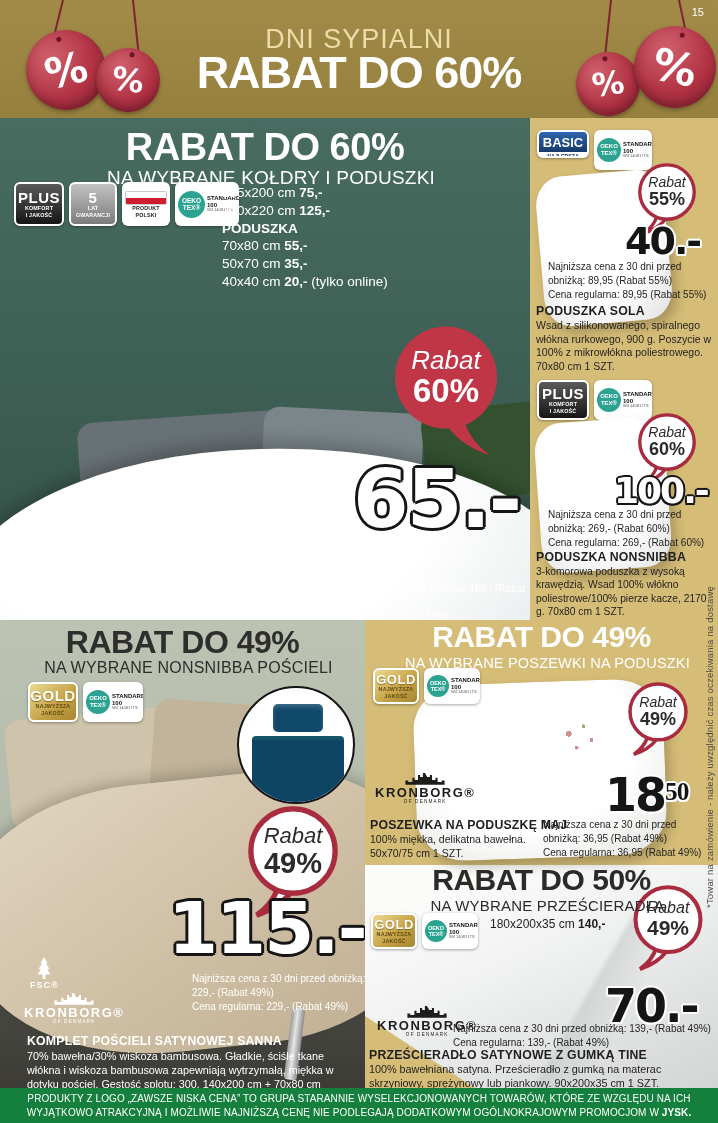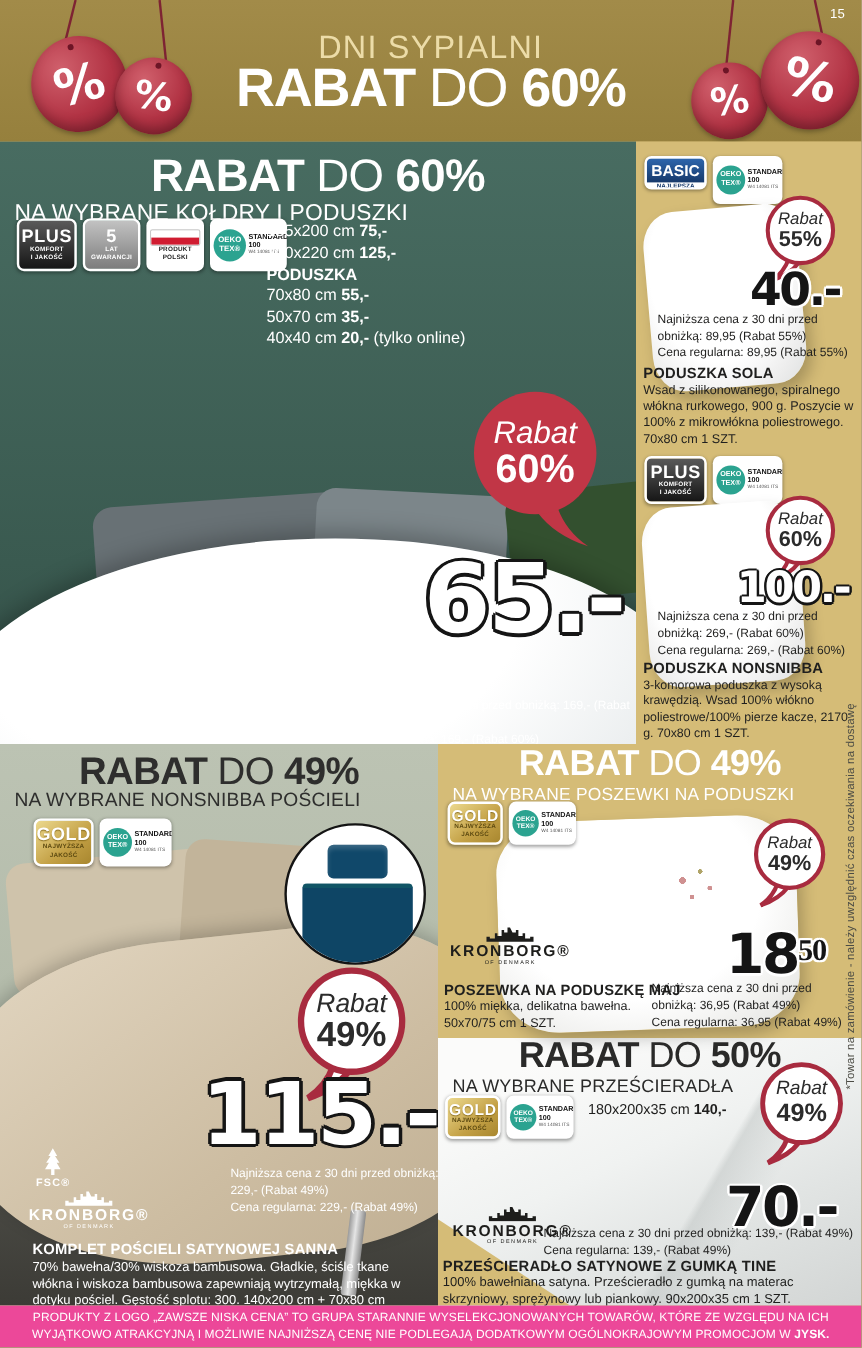--- a/index.html
+++ b/index.html
@@ -11,33 +11,33 @@
   
   .hdr { position:absolute; top:0; left:0; width:718px; height:118px;
          background:linear-gradient(#a28b49, #96803d); }
   .pagenum { position:absolute; top:6px; right:14px; color:#fff; font-size:11px; }
   .hdr-kicker { position:absolute; top:24px; width:100%; text-align:center;
                 color:#ecdca8; font-size:27px; letter-spacing:1px; }
   .hdr-title { position:absolute; top:50px; width:100%; text-align:center;
                color:#fff; font-size:45px; letter-spacing:-1px; line-height:1; white-space:nowrap; }
   .hdr-sub { position:absolute; top:95px; width:100%; text-align:center;
              color:#ecdca8; font-size:19px; letter-spacing:.4px; }
-  .tw1 { font-weight:800; } .tw2 { font-weight:400; } .tw3 { font-weight:800; }
+  .tw1 { font-weight:800; } .tw2 { font-weight:700; } .tw3 { font-weight:800; }
 
   .string { position:absolute; width:2px; background:#7e2333; transform-origin:top center; }
   .ptag { position:absolute; border-radius:50%; display:flex; align-items:center; justify-content:center;
           background:radial-gradient(circle at 35% 30%, #d0606c, #b23344 55%, #8c1f31);
           box-shadow:inset 0 -5px 10px rgba(0,0,0,.25), 0 2px 4px rgba(0,0,0,.3); }
   .ptag::after { content:''; position:absolute; top:7%; left:47%; width:5px; height:5px;
                  border-radius:50%; background:#6d1526; }
   .ptag .pct { color:#fff; font-weight:800; font-family:"DejaVu Sans",sans-serif; }
 
   
   .sec-title { width:100%; text-align:center; line-height:1; white-space:nowrap; letter-spacing:-.5px; }
-  .sec-sub   { width:100%; text-align:left; line-height:1; letter-spacing:.2px;padding-left:12px; }
+  .sec-sub   { width:100%; text-align:center; line-height:1; letter-spacing:.2px;padding-left:12px; }
 
   
   .brow { display:flex; gap:5px; }
   .bdg { border-radius:6px; text-align:center; overflow:hidden; flex-shrink:0;
          box-shadow:0 1px 3px rgba(0,0,0,.35); }
   .b-dark { background:linear-gradient(#5a5a5a,#161616); border:2px solid #fff; color:#fff;
             display:flex; flex-direction:column; justify-content:center; }
   .b-gray { background:linear-gradient(#c2c2c2,#7c7c7c); border:2px solid #fff; color:#fff;
             display:flex; flex-direction:column; justify-content:center; }
   .b-gold { background:linear-gradient(140deg,#ecd98e,#c3a045 60%,#a8872f); border:2px solid #fff;
@@ -144,21 +144,21 @@
   .secE { position:absolute; top:865px; left:365px; width:353px; height:223px; overflow:hidden;
           background:linear-gradient(155deg,#fbfbfa 15%,#f0f2f1 45%,#e1e4e3 70%,#d2d5d4); }
   .sE-gold { position:absolute; left:0; bottom:0; width:110px; height:80px; background:#d5bc77;
              clip-path:polygon(0 10%, 0 100%, 100% 100%); }
   .sE-fold { position:absolute; left:120px; top:40px; width:260px; height:200px;
              background:linear-gradient(120deg, transparent 40%, rgba(190,195,194,.5) 42%, transparent 55%); }
 
   .vnote { position:absolute; top:552px; right:3px; height:356px; writing-mode:vertical-rl;
            transform:rotate(180deg); font-size:9.5px; color:#4c4c45; letter-spacing:.2px; z-index:8; }
 
-  .footer { position:absolute; left:0; top:1088px; width:718px; height:35px; background:#ec4899;
+  .footer { position:absolute; left:0; top:1088px; width:718px; height:35px; background:#15803d;
             color:#fff; display:flex; align-items:center; justify-content:center; }
   .footer p { font-size:10px; line-height:1.4; text-align:center; width:706px; letter-spacing:.1px; }
   .footer b { font-weight:800; }
 
   .plist { color:#fff; font-size:13.5px; line-height:1.32; z-index:7; position:absolute; }
   .plist b { font-weight:800; }
 </style>
 </head>
 <body>
 

